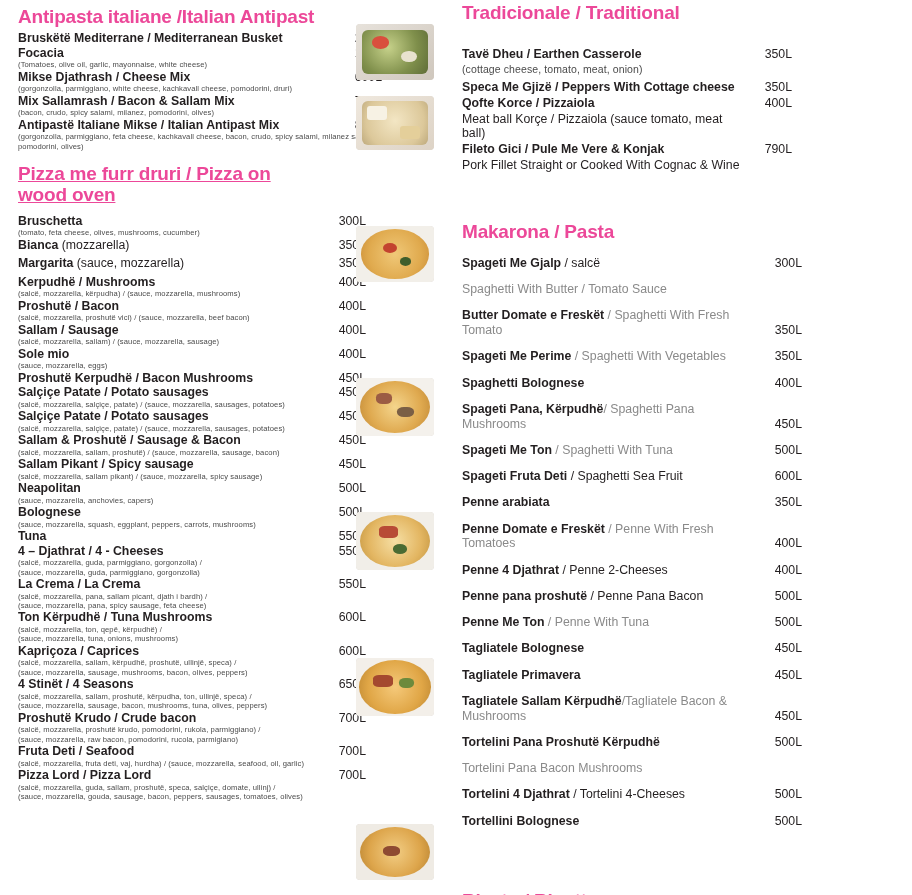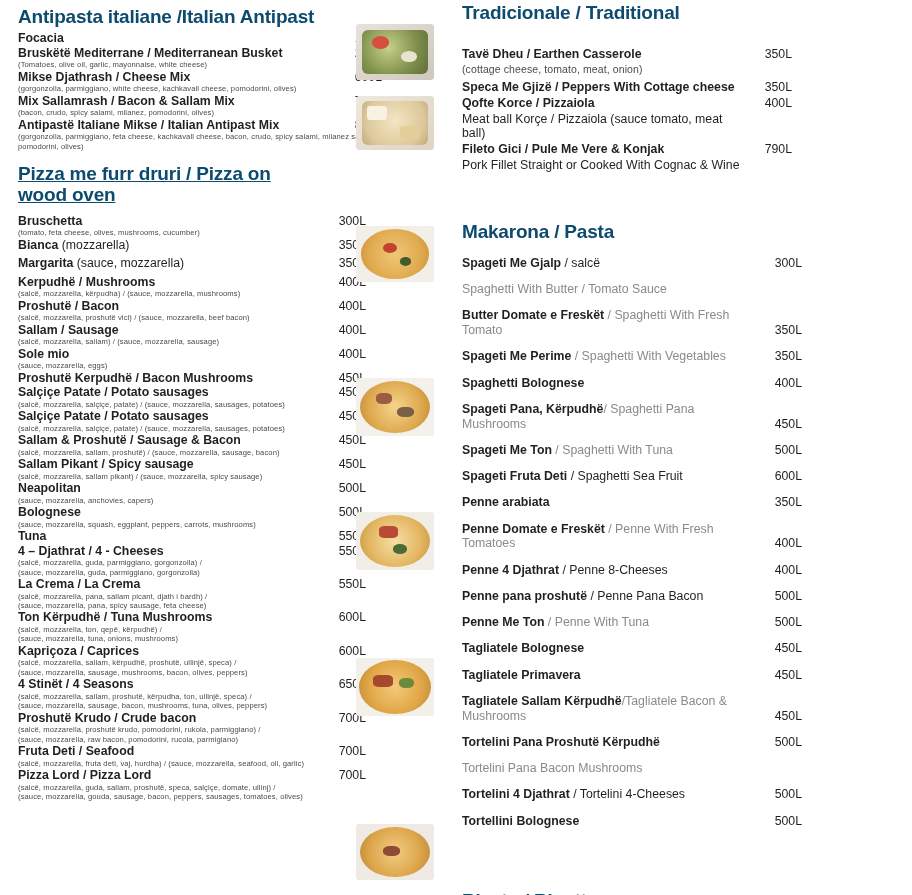--- a/index.html
+++ b/index.html
@@ -24,21 +24,21 @@
   }
   .col-left { width: 452px; padding: 6px 0 0 18px; }
   .col-right { width: 460px; padding: 2px 0 0 10px; }
 
   h2.section {
     font-size: 19px;
     font-weight: 700;
     letter-spacing: -0.2px;
     line-height: 1.12;
     margin: 0 0 4px 0;
-    color: #0c4a6e;
+    color: #ec4899;
   }
   h2.section.big { font-size: 19px; text-decoration: underline; }
   h2.section.right {
     font-size: 19px;
     margin: 0 0 6px 0;
   }
 
   .items { position: relative; }
   .row {
     display: flex;
@@ -111,33 +111,33 @@
 <body>
 
 <div class="page">
 
   <div class="col col-left">
 
     <h2 class="section">Antipasta italiane /Italian Antipast</h2>
 
     <div class="items" style="width:364px;">
       <div class="row">
+        <div class="nm">Bruskëtë Mediterrane / Mediterranean Busket</div>
+        <div class="pr">250L</div>
+      </div>
+      <div class="row">
         <div class="nm">Focacia</div>
         <div class="pr">100L</div>
       </div>
-      <div class="row">
-        <div class="nm">Bruskëtë Mediterrane / Mediterranean Busket</div>
-        <div class="pr">250L</div>
-      </div>
       <div class="ing">(Tomatoes, olive oil, garlic, mayonnaise, white cheese)</div>
       <div class="row">
         <div class="nm">Mikse Djathrash / Cheese Mix</div>
         <div class="pr">600L</div>
       </div>
-      <div class="ing">(gorgonzolla, parmiggiano, white cheese, kachkavall cheese, pomodorini, olives)</div>
+      <div class="ing">(gorgonzolla, parmiggiano, white cheese, kachkavall cheese, pomodorini, druri)</div>
       <div class="row">
         <div class="nm">Mix Sallamrash / Bacon &amp; Sallam Mix</div>
         <div class="pr">700L</div>
       </div>
       <div class="ing">(bacon, crudo, spicy salami, milanez, pomodorini, olives)</div>
       <div class="row">
         <div class="nm">Antipastë Italiane Mikse /  Italian Antipast Mix</div>
         <div class="pr">800L</div>
       </div>
       <div class="ing" style="white-space:pre-line;">(gorgonzolla, parmiggiano, feta cheese, kachkavall cheese, bacon, crudo, spicy salami, milanez salami, pomodorini, olives)</div>
@@ -406,21 +406,21 @@
       </div>
       <div class="rrow">
         <div class="nm">Penne arabiata</div>
         <div class="pr">350L</div>
       </div>
       <div class="rrow">
         <div class="nm"><span>Penne Domate e Freskët</span><span class="trg"> / Penne With Fresh Tomatoes</span></div>
         <div class="pr">400L</div>
       </div>
       <div class="rrow">
-        <div class="nm"><span>Penne 4 Djathrat</span><span class="tr"> / Penne 8-Cheeses</span></div>
+        <div class="nm"><span>Penne 4 Djathrat</span><span class="tr"> / Penne 2-Cheeses</span></div>
         <div class="pr">400L</div>
       </div>
       <div class="rrow">
         <div class="nm"><span>Penne pana proshutë</span><span class="tr"> / Penne Pana Bacon</span></div>
         <div class="pr">500L</div>
       </div>
       <div class="rrow">
         <div class="nm"><span>Penne Me Ton</span><span class="trg"> / Penne With Tuna</span></div>
         <div class="pr">500L</div>
       </div>

